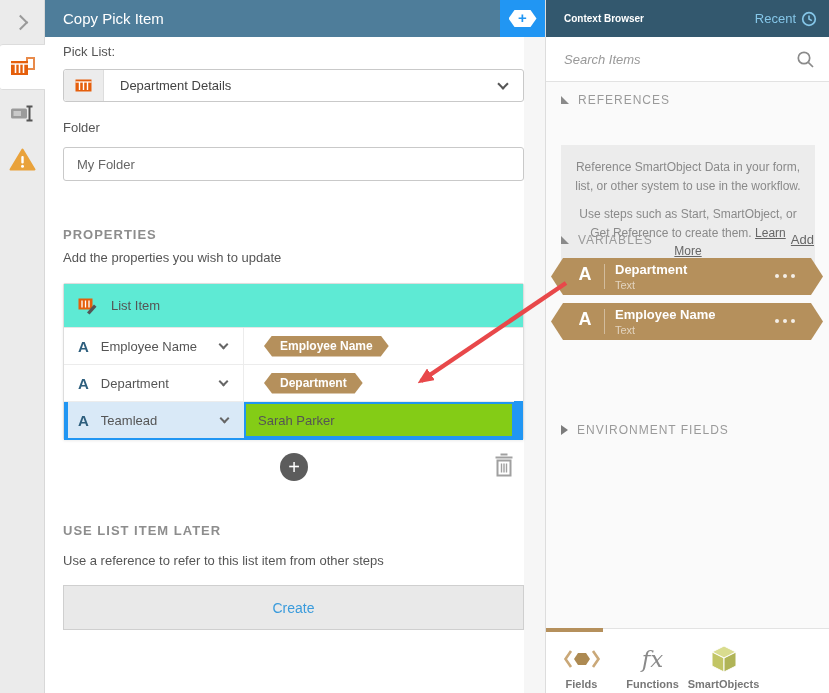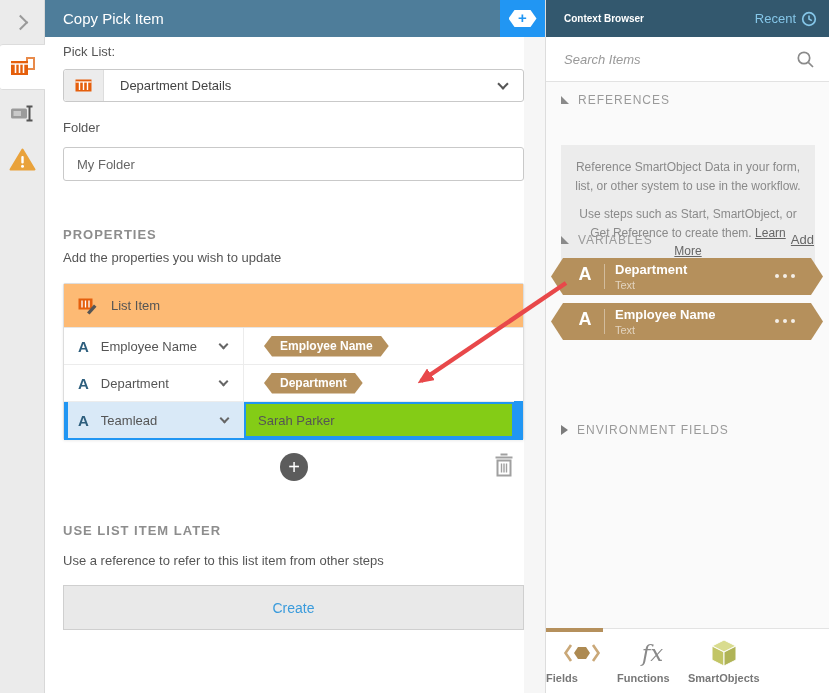--- a/index.html
+++ b/index.html
@@ -34,21 +34,21 @@
   .chev-down { width:8px; height:8px; border-right:2px solid #555; border-bottom:2px solid #555; transform:rotate(45deg); margin-top:-4px; }
   .dropdown .chev-down { position:absolute; right:16px; top:14px; }
   .text-input { position:absolute; left:18px; top:110px; width:461px; height:34px; border:1px solid #c9c9c9; border-radius:3px;
                 padding-left:13px; font-size:13px; color:#666; font-family:Liberation Sans, sans-serif; background:#fff; }
   .section-title { position:absolute; left:18px; font-size:13px; color:#8d8d8d; letter-spacing:1px; }
   .section-desc { position:absolute; left:18px; font-size:13px; color:#555; }
 
   
   .prop-card { position:absolute; left:18px; top:246px; width:461px; height:157px; background:#fff; border:1px solid #ddd; border-radius:2px;
                box-shadow:0 1px 3px rgba(0,0,0,0.08); }
-  .card-header { height:44px; background:#fdba74; border-bottom:1px solid #e6e6e6; display:flex; align-items:center; padding-left:14px; }
+  .card-header { height:44px; background:#5eead4; border-bottom:1px solid #e6e6e6; display:flex; align-items:center; padding-left:14px; }
   .card-header-label { margin-left:12px; font-size:13px; color:#555; }
   .prop-row { position:relative; height:37px; display:flex; border-bottom:1px solid #ececec; }
   .prop-row:last-child { border-bottom:2px solid #2196f3; height:38px; }
   .row-namecell { width:180px; display:flex; align-items:center; padding-left:14px; border-right:1px solid #ececec; cursor:pointer; }
   .a-glyph { font-size:15px; font-weight:bold; color:#2d5e7d; }
   .row-name { margin-left:12px; font-size:13px; color:#555; }
   .row-namecell .chev-down { margin-left:auto; margin-right:16px; width:7px; height:7px; border-color:#666; }
   .row-valuecell { flex:1; display:flex; align-items:center; padding-left:20px; }
   .hex-tag { background:#b5905c; color:#fff; font-size:12px; font-weight:bold; height:21px; line-height:21px; padding:0 16px;
              clip-path:polygon(8px 0,calc(100% - 8px) 0,100% 50%,calc(100% - 8px) 100%,8px 100%,0 50%); }
@@ -88,21 +88,21 @@
              clip-path:polygon(12px 0,calc(100% - 12px) 0,100% 50%,calc(100% - 12px) 100%,12px 100%,0 50%); }
   .var-a { position:absolute; left:24px; top:6px; width:20px; text-align:center; color:#fff; font-size:18px; font-weight:bold; }
   .var-divider { position:absolute; left:53px; top:6px; bottom:6px; width:1px; background:rgba(255,255,255,0.4); }
   .var-name { position:absolute; left:64px; top:4px; color:#fff; font-size:13px; font-weight:bold; }
   .var-type { position:absolute; left:64px; bottom:4px; color:rgba(255,255,255,0.6); font-size:11px; }
   .var-dots { position:absolute; right:28px; top:16px; display:flex; gap:4px; cursor:pointer; }
   .var-dots i { width:4px; height:4px; border-radius:50%; background:rgba(255,255,255,0.85); }
 
   .cb-tabs { position:absolute; left:0; top:628px; width:100%; height:65px; background:#fff; border-top:1px solid #e3e3e3; display:flex; }
   .cb-tab-indicator { position:absolute; left:0; top:-1px; width:57px; height:4px; background:#b5905c; }
-  .cb-tab { width:71px; display:flex; flex-direction:column; justify-content:flex-end; padding-bottom:9px; cursor:pointer; }
+  .cb-tab { width:71px; display:flex; flex-direction:column; align-items:center; justify-content:flex-end; padding-bottom:3px; cursor:pointer; }
   .cb-tab-icon { height:34px; display:flex; align-items:center; justify-content:center; }
   .cb-tab-label { font-size:11px; color:#777; margin-top:2px;font-weight:bold; }
   .fx-glyph { font-family:"DejaVu Serif", serif; font-style:italic; font-size:23px; color:#8a8a8a; line-height:1; }
 
   .arrow-overlay { position:absolute; left:0; top:0; z-index:10; pointer-events:none; }
 </style>
 </head>
 <body>
 
 <div class="page">

